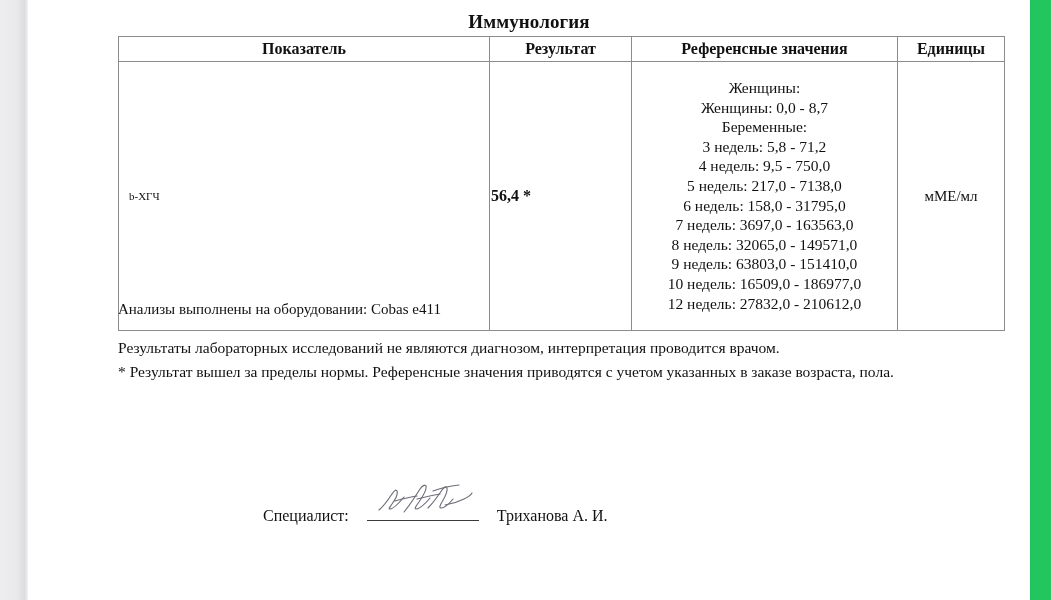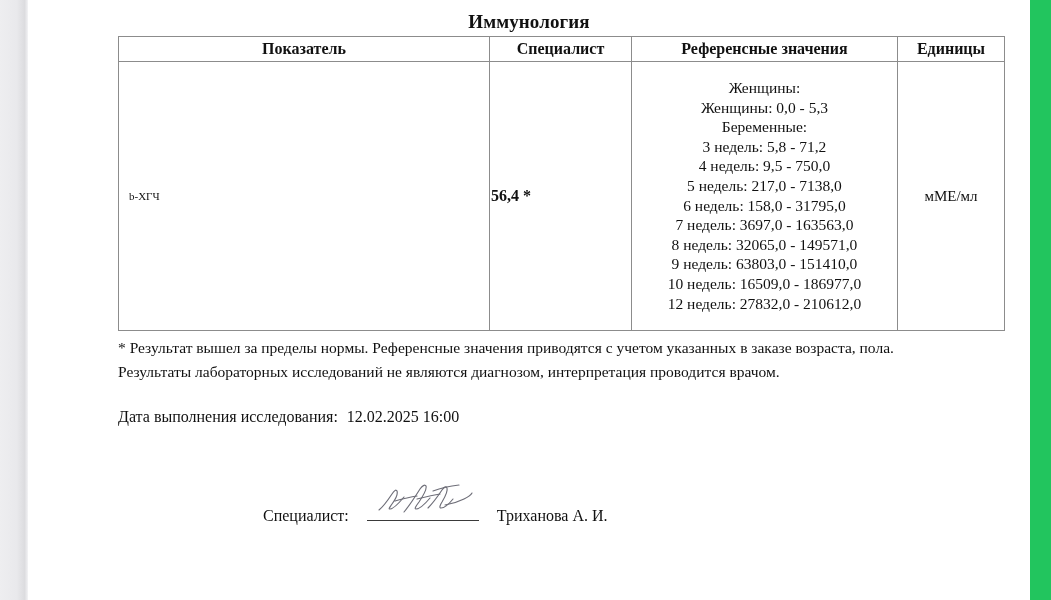--- a/index.html
+++ b/index.html
@@ -205,59 +205,57 @@
     <table class="results-table">
       <colgroup>
         <col class="col-indicator">
         <col class="col-result">
         <col class="col-reference">
         <col class="col-units">
       </colgroup>
       <thead>
         <tr>
           <th>Показатель</th>
-          <th>Специалист</th>
+          <th>Результат</th>
           <th>Референсные значения</th>
           <th>Единицы</th>
         </tr>
       </thead>
       <tbody>
         <tr>
           <td class="cell-indicator">b-ХГЧ</td>
           <td class="cell-result">56,4 *</td>
           <td class="cell-reference">
             <ul class="ref-list">
               <li>Женщины:</li>
-              <li>Женщины: 0,0 - 5,3</li>
+              <li>Женщины: 0,0 - 8,7</li>
               <li>Беременные:</li>
               <li>3 недель: 5,8 - 71,2</li>
               <li>4 недель: 9,5 - 750,0</li>
               <li>5 недель: 217,0 - 7138,0</li>
               <li>6 недель: 158,0 - 31795,0</li>
               <li>7 недель: 3697,0 - 163563,0</li>
               <li>8 недель: 32065,0 - 149571,0</li>
               <li>9 недель: 63803,0 - 151410,0</li>
               <li>10 недель: 16509,0 - 186977,0</li>
               <li>12 недель: 27832,0 - 210612,0</li>
             </ul>
           </td>
           <td class="cell-units">мМЕ/мл</td>
         </tr>
       </tbody>
     </table>
 
+    <div class="equipment-note">Анализы выполнены на оборудовании: Cobas e411</div>
 
     <div class="disclaimer">
+      <div>Результаты лабораторных исследований не являются диагнозом, интерпретация проводится врачом.</div>
       <div>* Результат вышел за пределы нормы. Референсные значения приводятся с учетом указанных в заказе возраста, пола.</div>
-      <div>Результаты лабораторных исследований не являются диагнозом, интерпретация проводится врачом.</div>
     </div>
 
-    <div class="date-line">
-      <span>Дата выполнения исследования:</span><span class="date-value">12.02.2025 16:00</span>
-    </div>
 
     <div class="signature-block">
       <span class="sig-label">Специалист:</span>
       <span class="sig-slot">
         <span class="sig-rule"></span>
         <svg class="sig-mark" viewBox="0 0 108 40">
           <g fill="none" stroke="#6e6e78" stroke-width="1.15" stroke-linecap="round" stroke-linejoin="round">
             <path d="M8 31 C13 27, 17 21, 21 15 C23 12, 25 10, 26 12 C27 15, 24 21, 21 25 C19 28, 17 30, 19 30 C22 30, 28 24, 33 18"></path>
             <path d="M24 22 C31 20, 39 18, 46 17"></path>
             <path d="M33 33 C38 27, 44 18, 49 10 C51 7, 54 5, 55 7 C56 10, 52 17, 48 23 C45 27, 43 30, 45 30 C48 30, 54 25, 59 19"></path>

